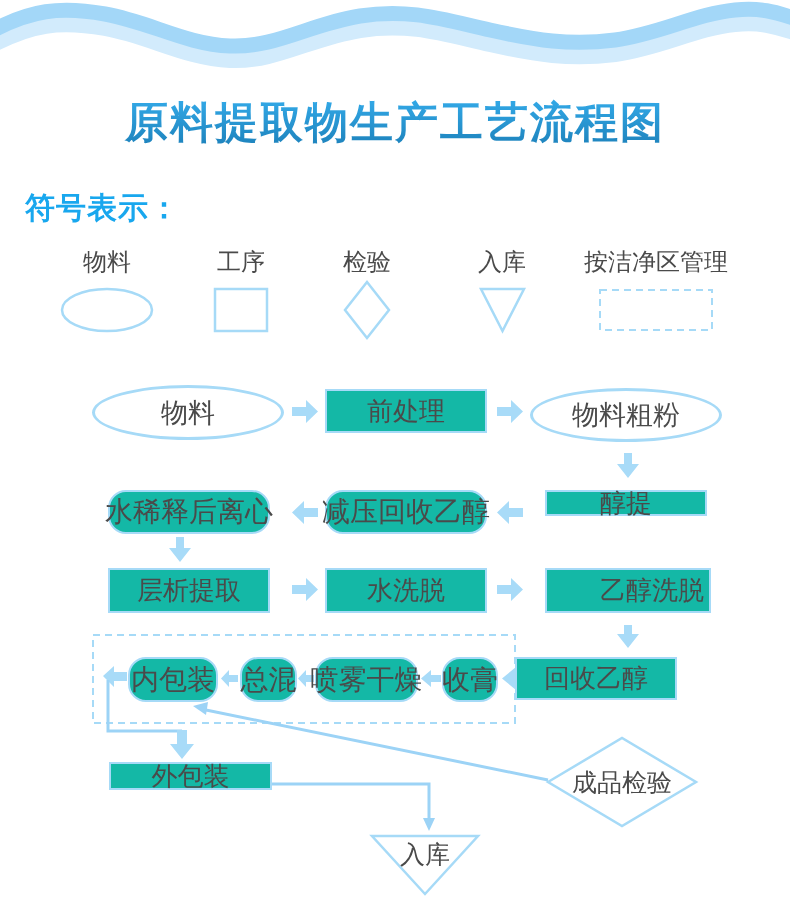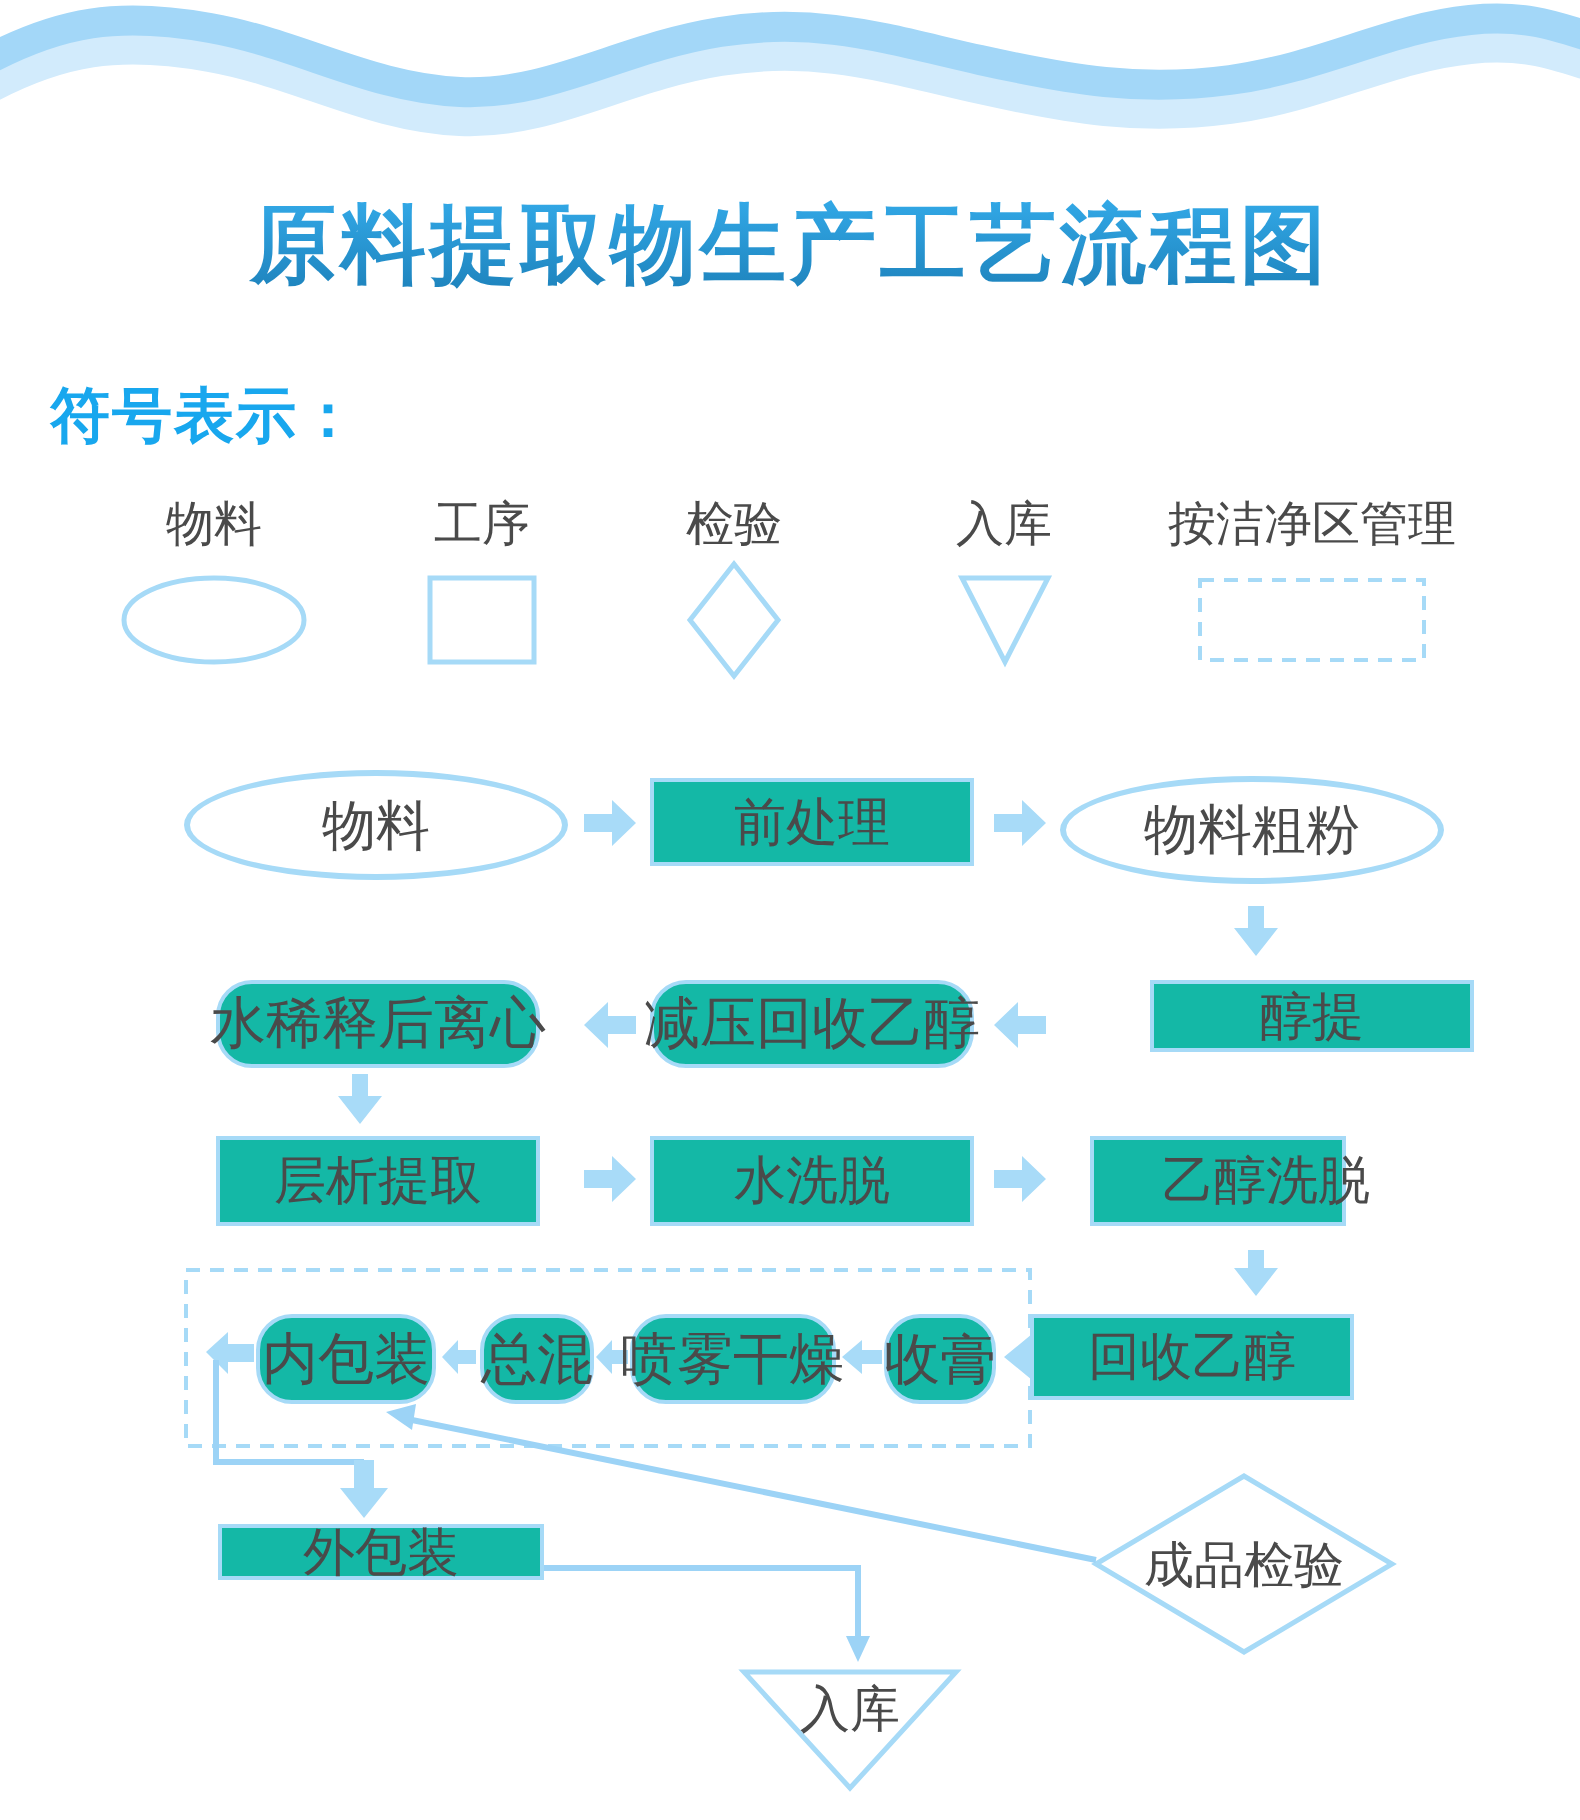--- a/index.html
+++ b/index.html
@@ -113,25 +113,25 @@
     <polygon fill="#9cd3f6" points="193,706 208,702 206,715"></polygon>
   </svg>
 
   <div class="ellipse" style="left:92px;top:385px;width:192px;height:55px;">物料</div>
   <div class="ellipse" style="left:530px;top:388px;width:192px;height:54px;">物料粗粉</div>
 
   <div class="node" style="left:325px;top:389px;width:162px;height:44px;">前处理</div>
 
   <div class="node fs24" style="left:108px;top:490px;width:162px;height:44px;">水稀释后离心</div>
   <div class="node fs24" style="left:325px;top:490px;width:162px;height:44px;">减压回收乙醇</div>
-  <div class="node" style="left:575px;top:490px;width:162px;height:36px;">醇提</div>
+  <div class="node" style="left:545px;top:490px;width:162px;height:26px;">醇提</div>
 
   <div class="node" style="left:108px;top:568px;width:162px;height:45px;">层析提取</div>
   <div class="node" style="left:325px;top:568px;width:162px;height:45px;">水洗脱</div>
-  <div class="node" style="left:545px;top:568px;width:128px;height:45px;padding-left:48px;">乙醇洗脱</div>
+  <div class="node" style="left:545px;top:568px;width:166px;height:45px;padding-left:48px;">乙醇洗脱</div>
 
   <div class="node" style="left:515px;top:657px;width:162px;height:43px;">回收乙醇</div>
 
   <div class="node fs24" style="left:128px;top:657px;width:90px;height:45px;">内包装</div>
   <div class="node fs24" style="left:240px;top:657px;width:57px;height:45px;">总混</div>
   <div class="node fs24" style="left:315px;top:657px;width:103px;height:45px;">喷雾干燥</div>
   <div class="node fs24" style="left:442px;top:657px;width:56px;height:45px;">收膏</div>
 
   <div class="node" style="left:109px;top:762px;width:163px;height:28px;">外包装</div>
 

